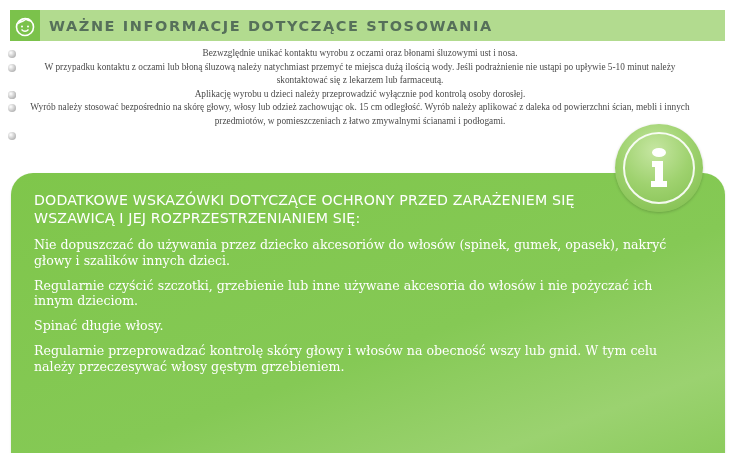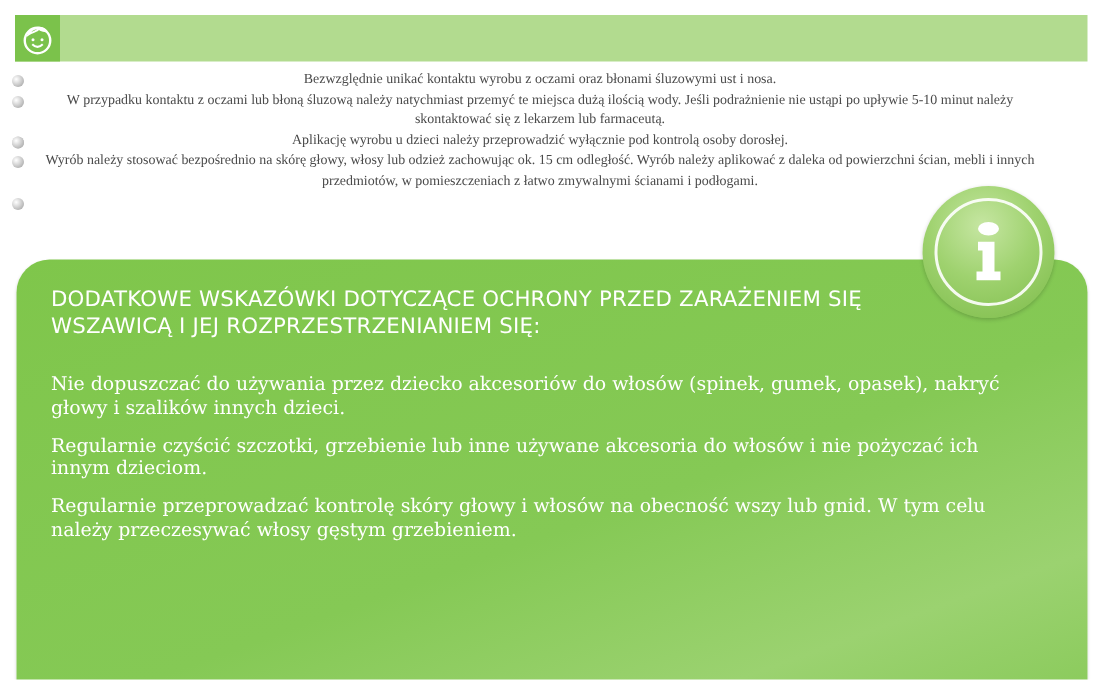--- a/index.html
+++ b/index.html
@@ -39,21 +39,21 @@
       background: linear-gradient(160deg, #7fc64b 0%, #85c955 55%, #9bd270 80%, #87c957 100%);
       box-shadow: 0 1px 2px rgba(0,0,0,0.15);
       color: #ffffff;
     }
     .panel-heading {
       position: absolute; left: 23px; top: 18px; width: 560px;
       font-family: "DejaVu Sans", sans-serif;
       font-size: 14.2px; line-height: 18px; letter-spacing: 0.15px;
       text-transform: none;
     }
-    .panel-items { position: absolute; left: 23px; top: 75px; width: 650px; list-style: none; }
+    .panel-items { position: absolute; left: 23px; top: 64px; width: 650px; list-style: none; }
     .panel-items li {
       font-family: "DejaVu Serif", serif;
       font-size: 12.6px; line-height: 15.5px;
       margin-bottom: 9.5px;
     }
 
     .info-badge {
       position: absolute; left: 615px; top: 124px; width: 88px; height: 88px; border-radius: 50%;
       background: radial-gradient(circle at 45% 30%, #c6e6a2 0%, #9fd26f 45%, #7cbb49 100%);
       box-shadow: 0 1px 3px rgba(0,0,0,0.2);
@@ -76,36 +76,38 @@
 <div class="header-bar">
   <div class="header-icon-box">
     <svg width="22" height="22" viewBox="0 0 22 22">
       <circle cx="11" cy="12" r="8.5" fill="none" stroke="#ffffff" stroke-width="1.6"></circle>
       <path d="M5 8 C7 3, 14 2, 17 6 C15 5, 13 6, 12 4 C11 6, 8 6, 5 8 Z" fill="none" stroke="#ffffff" stroke-width="1.4"></path>
       <circle cx="8" cy="11.5" r="1" fill="#ffffff"></circle>
       <circle cx="14" cy="11.5" r="1" fill="#ffffff"></circle>
       <path d="M7.5 14.5 Q11 18 14.5 14.5" fill="none" stroke="#ffffff" stroke-width="1.4"></path>
     </svg>
   </div>
+  <span class="header-title">WAŻNE INFORMACJE DOTYCZĄCE STOSOWANIA</span>
 </div>
 
 <ul class="warnings">
   <li><span class="bullet"></span><span>Bezwzględnie unikać kontaktu wyrobu z oczami oraz błonami śluzowymi ust i nosa.</span></li>
   <li><span class="bullet"></span><span>W przypadku kontaktu z oczami lub błoną śluzową należy natychmiast przemyć te miejsca dużą ilością wody. Jeśli podrażnienie nie ustąpi po upływie 5-10 minut należy skontaktować się z lekarzem lub farmaceutą.</span></li>
   <li><span class="bullet"></span></li>
   <li><span class="bullet"></span><span>Aplikację wyrobu u dzieci  należy przeprowadzić wyłącznie pod kontrolą osoby dorosłej.</span></li>
   <li><span class="bullet"></span><span>Wyrób należy stosować bezpośrednio na skórę głowy, włosy lub odzież zachowując ok. 15 cm odległość. Wyrób należy aplikować z daleka od powierzchni ścian, mebli i innych przedmiotów, w pomieszczeniach z łatwo zmywalnymi ścianami i podłogami.</span></li>
   <li><span class="bullet"></span></li>
 </ul>
 
 <div class="green-panel">
   <div class="panel-heading">DODATKOWE WSKAZÓWKI DOTYCZĄCE OCHRONY PRZED ZARAŻENIEM SIĘ WSZAWICĄ I JEJ ROZPRZESTRZENIANIEM SIĘ:</div>
   <ul class="panel-items">
     <li>Nie dopuszczać do używania przez dziecko akcesoriów do włosów (spinek, gumek, opasek), nakryć głowy i szalików innych dzieci.</li>
     <li>Regularnie czyścić szczotki, grzebienie lub inne używane akcesoria do włosów i nie pożyczać ich innym dzieciom.</li>
+    <li>Spinać długie włosy.</li>
     <li>Regularnie przeprowadzać kontrolę skóry głowy i włosów na obecność wszy lub gnid. W tym celu należy przeczesywać włosy gęstym grzebieniem.</li>
   </ul>
 </div>
 
 <div class="info-badge">
   <div class="ring"></div>
   <div class="dot"></div>
   <svg class="stem" viewBox="0 0 18 26">
     <path d="M2 0 H13 V20 H17 V26 H1 V20 H5 V6 H2 Z" fill="#ffffff"></path>
   </svg>

